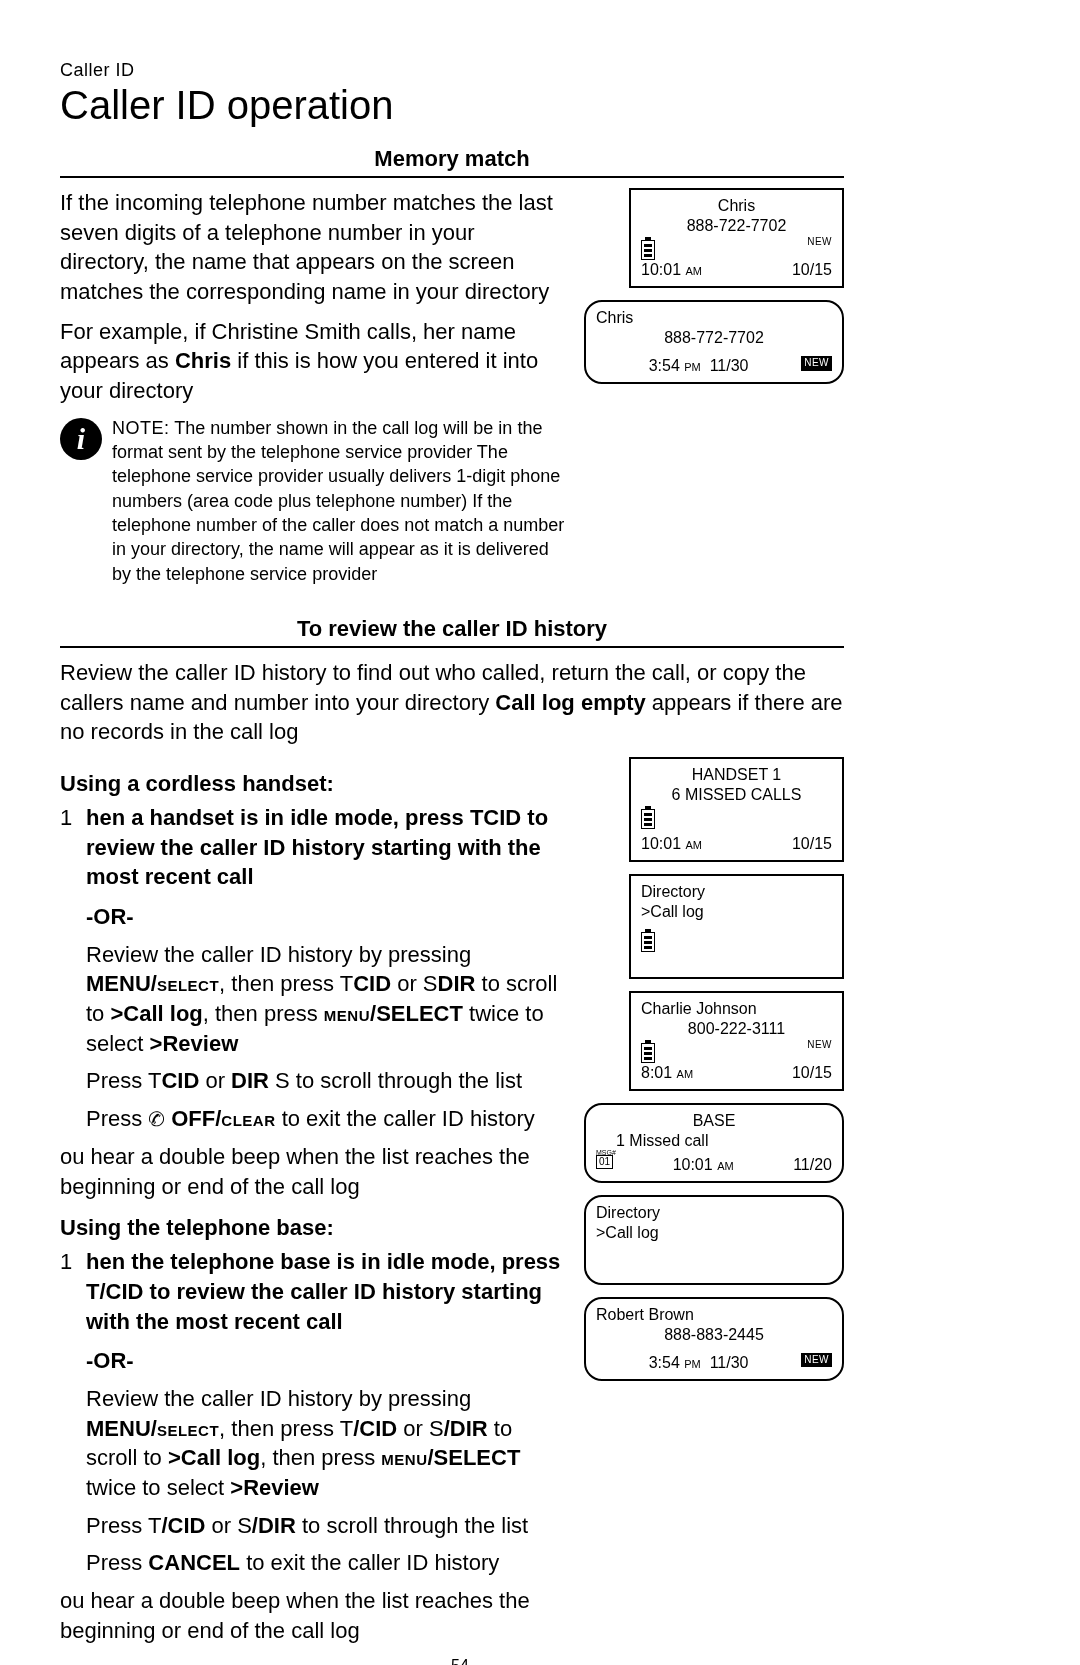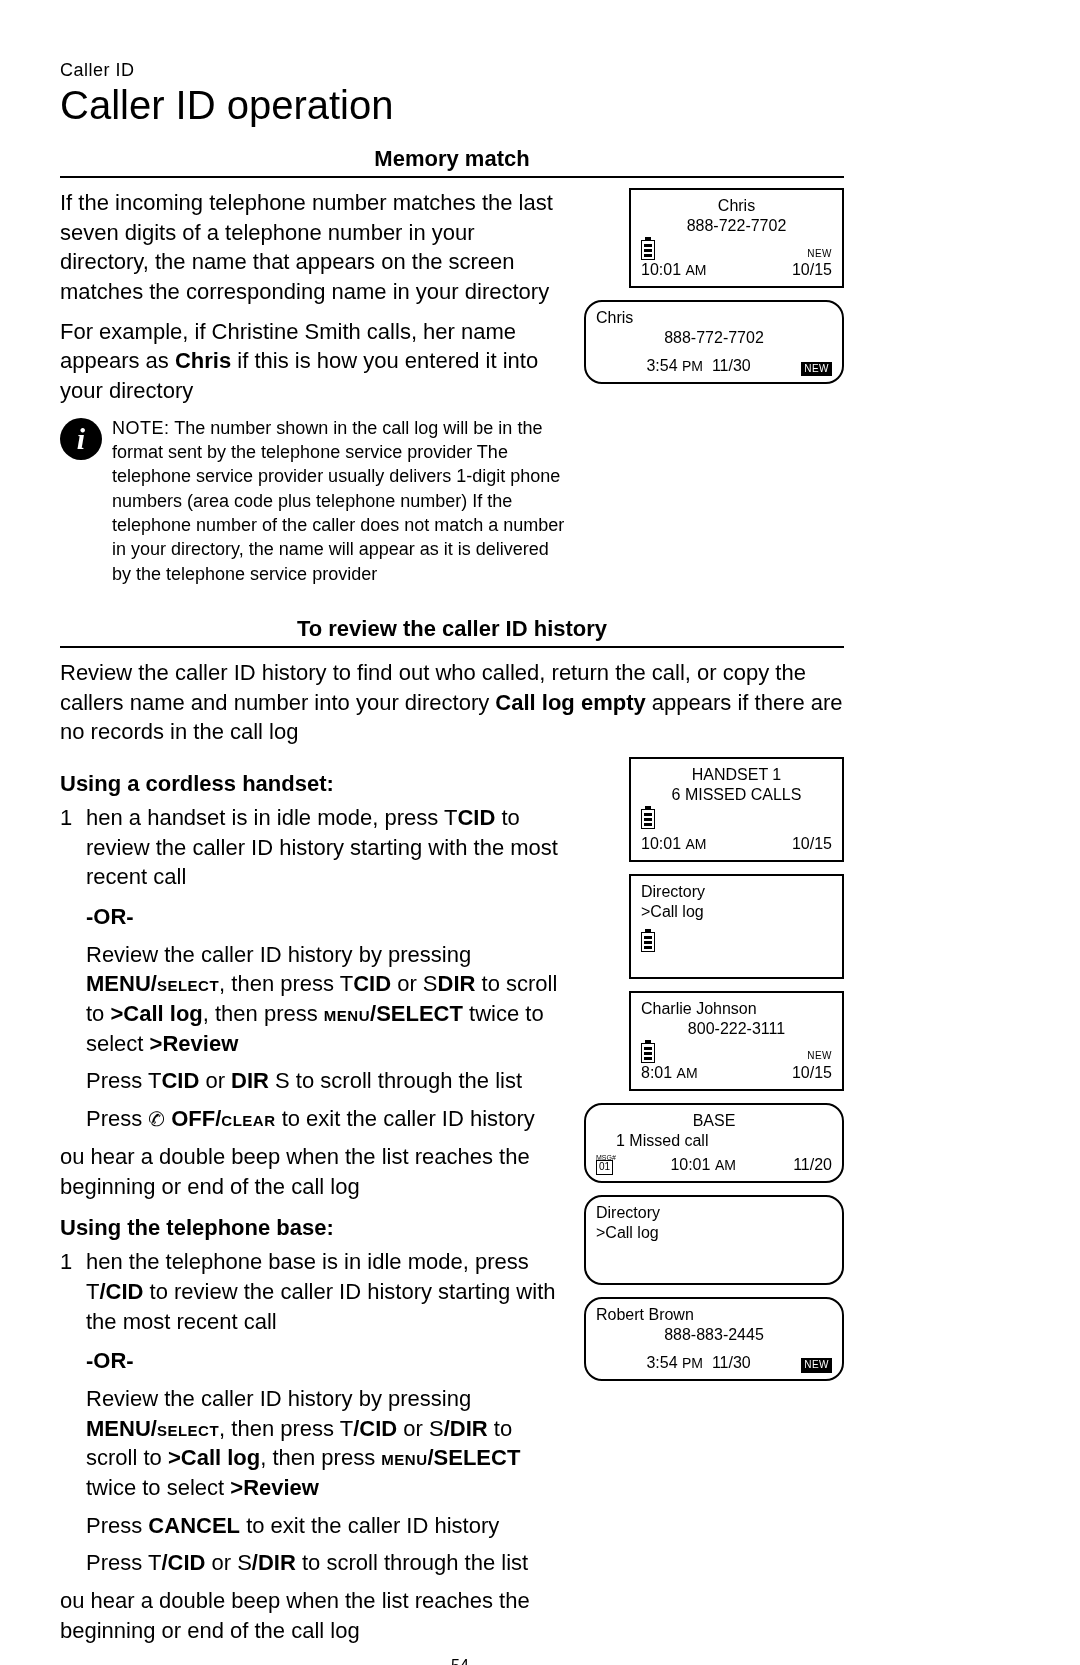--- a/index.html
+++ b/index.html
@@ -62,20 +62,21 @@
   .list-item {
     display: flex;
     margin: 0 0 8px 0;
   }
   .list-item .num {
     width: 26px;
     flex: 0 0 26px;
   }
   .list-item .txt {
     flex: 1 1 auto;
+    font-weight: bold;
   }
   .indent {
     margin-left: 26px;
     margin-bottom: 8px;
   }
   .note-block {
     display: flex;
     gap: 10px;
     align-items: flex-start;
     margin: 10px 0 12px 0;
@@ -133,24 +134,24 @@
   .screen.rounded {
     border-radius: 18px;
     width: 260px;
   }
   .screen .center {
     text-align: center;
   }
   .screen .row-sb {
     display: flex;
     justify-content: space-between;
-    align-items: flex-end;
+    align-items: flex-start;
   }
   .screen .sml {
-    font-size: 14px;
+    font-size: 11px;
   }
   .screen .new-badge {
     font-size: 10px;
     letter-spacing: 0.5px;
   }
   .screen .new-badge-rev {
     display: inline-block;
     background: #000;
     color: #fff;
     font-size: 10px;
@@ -330,25 +331,25 @@
           </div>
         </div>
 
         <div class="or">-OR-</div>
 
         <div class="indent">
           <span>Review the caller ID history by pressing   </span><b>MENU/</b><span class="smallcaps">select</span><span>, then press   T</span><b>/CID</b><span> or   S</span><b>/DIR</b><span> to scroll to  </span><b>&gt;Call log</b><span>, then press  </span><span class="smallcaps">menu</span><b>/SELECT</b><span> twice to  select  </span><b>&gt;Review</b>
         </div>
 
         <div class="indent">
+          <span>Press   T</span><b>/CID</b><span> or   S</span><b>/DIR</b><span> to scroll through the list</span>
+        </div>
+
+        <div class="indent">
           <span>Press  </span><b>CANCEL</b><span> to  exit the caller ID history</span>
-        </div>
-
-        <div class="indent">
-          <span>Press   T</span><b>/CID</b><span> or   S</span><b>/DIR</b><span> to scroll through the list</span>
         </div>
       </div>
 
       <div class="body" style="margin-top:6px">
         <p>ou hear a double beep when the list reaches the beginning or end of the call log</p>
       </div>
     </div>
 
     <div class="right right-stack">
 

